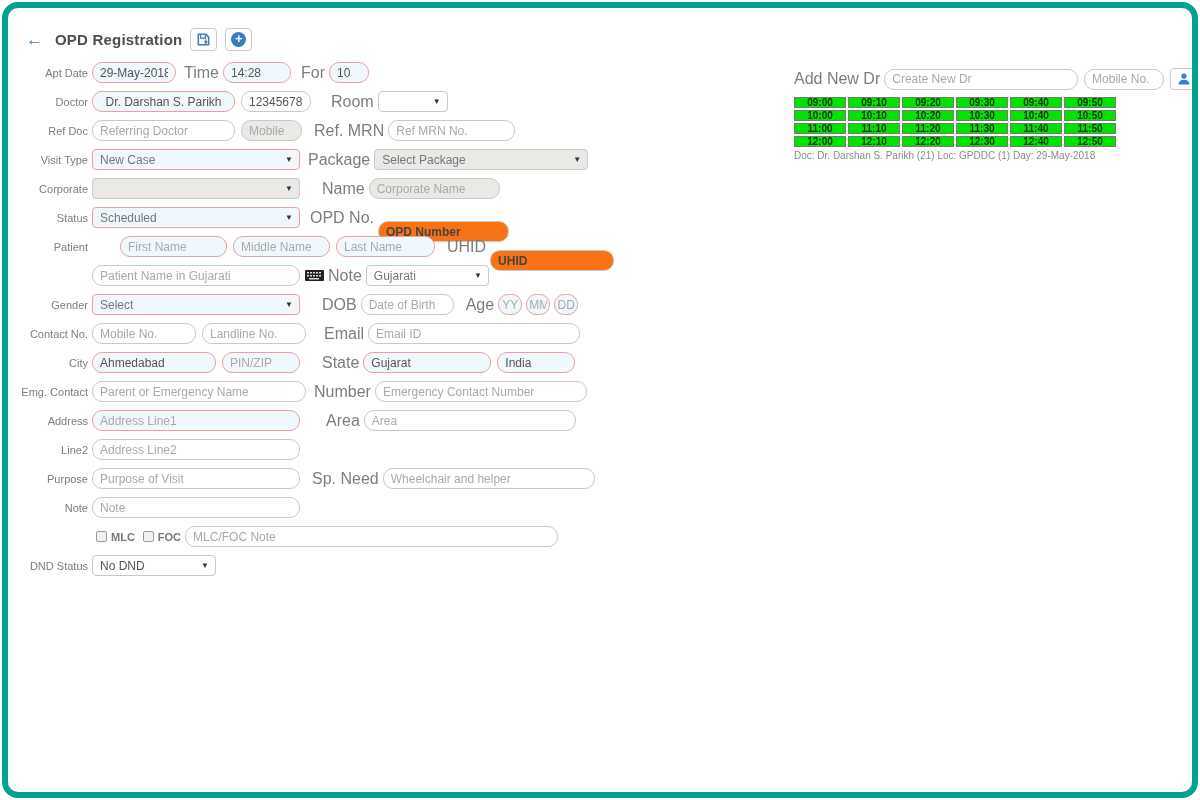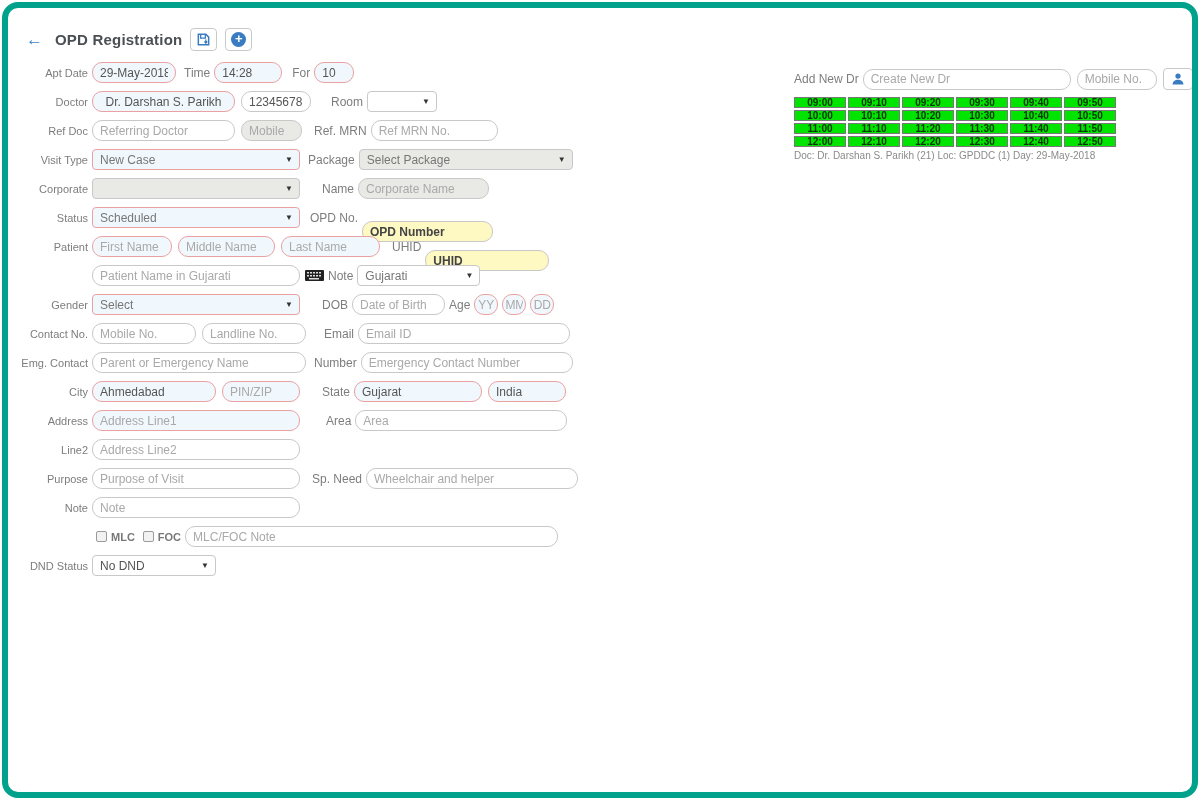--- a/index.html
+++ b/index.html
@@ -13,27 +13,27 @@
   .back { color:#3a7cc1; font-size:17px; font-weight:bold; margin-right:12px; cursor:pointer; line-height:1; }
   .title { font-size:15px; font-weight:bold; color:#4a4f54; letter-spacing:.2px; }
   .icon-btn { margin-left:8px; width:27px; height:23px; border:1px solid #c9c9c9; border-radius:4px;
     background:#fff; display:flex; align-items:center; justify-content:center; cursor:pointer; }
   .plus-circle { width:15px; height:15px; border-radius:50%; background:#3a7cc1; color:#fff;
     font-size:13px; line-height:14px; font-weight:bold; text-align:center; }
   
   .form { position:absolute; left:2px; top:54px; width:620px; }
   .row { display:flex; align-items:center; margin-bottom:8px; position:relative; height:21px; }
   .lbl { width:78px; min-width:78px; text-align:right; margin-right:4px; font-size:11px; color:#7d7d7d; white-space:nowrap; }
-  .lbl2 { font-size:12px; color:#7d7d7d; margin-right:4px; white-space:nowrap; }
+  .lbl2 { font-size:16px; color:#7d7d7d; margin-right:4px; white-space:nowrap; }
   input { height:21px; border:1px solid #c8c8c8; border-radius:10px; background:#fff;
     font-family:"Liberation Sans",sans-serif; font-size:12px; color:#555; padding:0 7px; outline:none; }
   input::placeholder { color:#a9a9a9; opacity:1; }
   input.req { border-color:#e9a1a1; background:#f1f8fd; }
   input.dis { background:#e9e9e6; color:#9a9a9a; }
-  input.boldval { background:#fef9c3; color:#444; font-weight:bold;margin-top:28px; }
+  input.boldval { background:#f97316; color:#444; font-weight:bold;margin-top:28px; }
   input.ctr { text-align:center; padding:0 2px; }
   .sel { height:21px; border:1px solid #c8c8c8; border-radius:4px; background:#fff;
     display:flex; align-items:center; padding:0 6px 0 7px; font-size:12px; color:#777; cursor:pointer; }
   .sel.req { border-color:#e9a1a1; background:#f1f8fd; }
   .sel.dis { background:#e9e9e6; }
   .sel .txt { flex:1; white-space:nowrap; overflow:hidden; }
   .sel .arr { font-size:8px; color:#333; margin-left:4px; }
   .cb { width:11px; height:11px; border:1px solid #9b9b9b; border-radius:2px; background:#f2f2f2; display:inline-block; cursor:pointer; }
   .cblbl { font-size:11px; color:#777; font-weight:bold; margin:0 8px 0 4px; }
   
@@ -124,21 +124,21 @@
       <div class="sel req" style="width:208px">
         <span class="txt">Scheduled</span>
         <span class="arr">▼</span>
       </div>
       <span class="lbl2" style="margin-left:10px">OPD No.</span>
       <input class="boldval" style="width: 131px;" value="OPD Number">
     </div>
 
     <div class="row">
       <span class="lbl">Patient</span>
-      <input class="req" style="width: 80px;" placeholder="First Name">
+      <input class="req" style="width: 107px; margin-left: 28px;" placeholder="First Name">
       <input class="req" style="width: 97px; margin-left: 6px;" placeholder="Middle Name">
       <input class="req" style="width: 99px; margin-left: 6px;" placeholder="Last Name">
       <span class="lbl2" style="margin-left:12px">UHID</span>
       <input class="boldval" style="width: 124px;" value="UHID">
     </div>
 
     <div class="row">
       <span class="lbl"></span>
       <input style="width: 208px;" placeholder="Patient Name in Gujarati">
       <svg class="kbd-icon" width="19" height="11" viewBox="0 0 19 11">
@@ -165,48 +165,48 @@
     </div>
 
     <div class="row">
       <span class="lbl">Gender</span>
       <div class="sel req" style="width:208px">
         <span class="txt">Select</span>
         <span class="arr">▼</span>
       </div>
       <span class="lbl2" style="margin-left:22px">DOB</span>
       <input style="width: 93px;" placeholder="Date of Birth">
-      <span class="lbl2" style="margin-left:4px">Age</span>
+      <span class="lbl2" style="margin-left:12px">Age</span>
       <input class="req ctr" style="width: 24px;" placeholder="YY">
       <input class="req ctr" style="width: 24px; margin-left: 4px;" placeholder="MM">
       <input class="req ctr" style="width: 24px; margin-left: 4px;" placeholder="DD">
     </div>
 
     <div class="row">
       <span class="lbl">Contact No.</span>
       <input style="width: 104px;" placeholder="Mobile No.">
       <input style="width: 104px; margin-left: 6px;" placeholder="Landline No.">
       <span class="lbl2" style="margin-left:18px">Email</span>
       <input style="width: 212px;" placeholder="Email ID">
-    </div>
-
-    <div class="row">
-      <span class="lbl">Emg. Contact</span>
-      <input style="width: 214px;" placeholder="Parent or Emergency Name">
-      <span class="lbl2" style="margin-left:8px">Number</span>
-      <input style="width: 212px;" placeholder="Emergency Contact Number">
     </div>
 
     <div class="row">
       <span class="lbl">City</span>
       <input class="req" style="width: 124px;" value="Ahmedabad">
       <input class="req" style="width: 78px; margin-left: 6px;" placeholder="PIN/ZIP">
       <span class="lbl2" style="margin-left:22px">State</span>
       <input class="req" style="width: 128px;" value="Gujarat">
       <input class="req" style="width: 78px; margin-left: 6px;" value="India">
+    </div>
+
+    <div class="row">
+      <span class="lbl">Emg. Contact</span>
+      <input style="width: 214px;" placeholder="Parent or Emergency Name">
+      <span class="lbl2" style="margin-left:8px">Number</span>
+      <input style="width: 212px;" placeholder="Emergency Contact Number">
     </div>
 
     <div class="row">
       <span class="lbl">Address</span>
       <input class="req" style="width: 208px;" placeholder="Address Line1">
       <span class="lbl2" style="margin-left:26px">Area</span>
       <input style="width: 212px;" placeholder="Area">
     </div>
 
     <div class="row">

